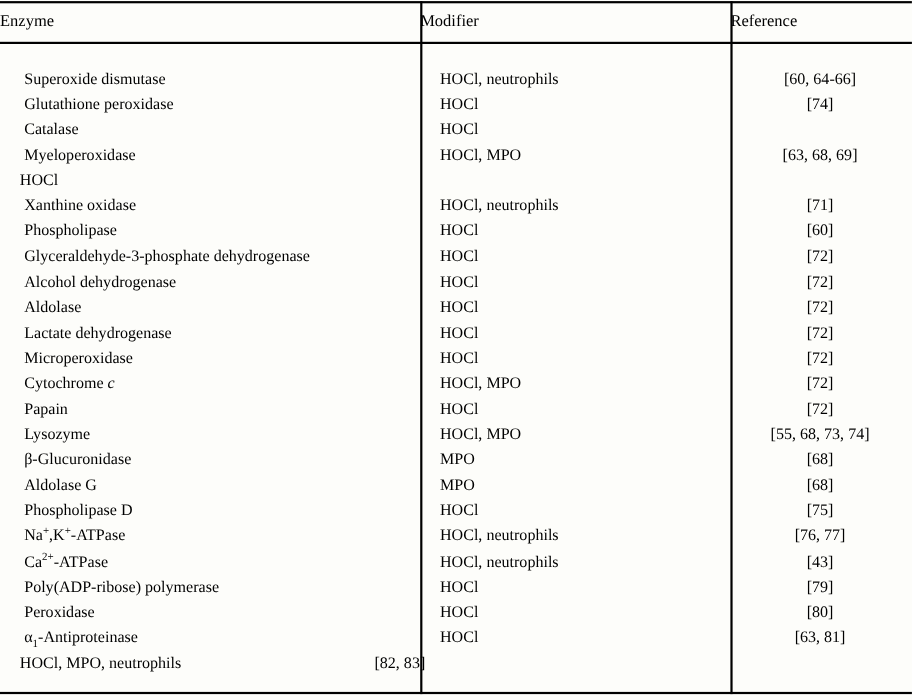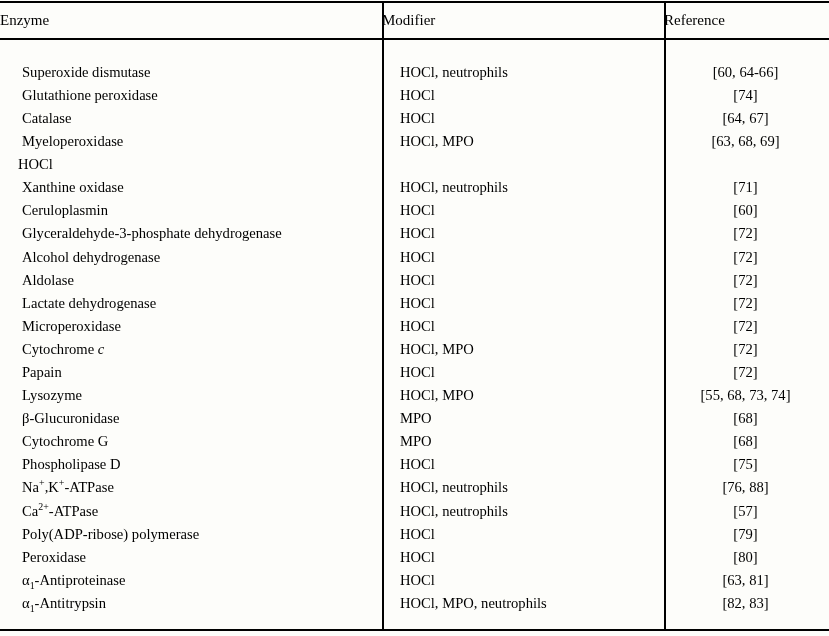--- a/index.html
+++ b/index.html
@@ -132,37 +132,36 @@
         <div class="cell cell-reference">[60, 64-66]</div>
       </div>
       <div class="trow">
         <div class="cell cell-enzyme">Glutathione peroxidase</div>
         <div class="cell cell-modifier">HOCl</div>
         <div class="cell cell-reference">[74]</div>
       </div>
       <div class="trow">
         <div class="cell cell-enzyme">Catalase</div>
         <div class="cell cell-modifier">HOCl</div>
-        <div class="cell cell-reference">[64, 67]</div>
       </div>
       <div class="trow">
         <div class="cell cell-enzyme">Myeloperoxidase</div>
         <div class="cell cell-modifier">HOCl, MPO</div>
         <div class="cell cell-reference">[63, 68, 69]</div>
       </div>
       <div class="trow">
         <div class="cell cell-modifier">HOCl</div>
       </div>
       <div class="trow">
         <div class="cell cell-enzyme">Xanthine oxidase</div>
         <div class="cell cell-modifier">HOCl, neutrophils</div>
         <div class="cell cell-reference">[71]</div>
       </div>
       <div class="trow">
-        <div class="cell cell-enzyme">Ceruloplasmin</div>
+        <div class="cell cell-enzyme">Phospholipase</div>
         <div class="cell cell-modifier">HOCl</div>
         <div class="cell cell-reference">[60]</div>
       </div>
       <div class="trow">
         <div class="cell cell-enzyme">Glyceraldehyde-3-phosphate dehydrogenase</div>
         <div class="cell cell-modifier">HOCl</div>
         <div class="cell cell-reference">[72]</div>
       </div>
       <div class="trow">
         <div class="cell cell-enzyme">Alcohol dehydrogenase</div>
@@ -198,54 +197,53 @@
         <div class="cell cell-enzyme">Lysozyme</div>
         <div class="cell cell-modifier">HOCl, MPO</div>
         <div class="cell cell-reference">[55, 68, 73, 74]</div>
       </div>
       <div class="trow">
         <div class="cell cell-enzyme">β-Glucuronidase</div>
         <div class="cell cell-modifier">MPO</div>
         <div class="cell cell-reference">[68]</div>
       </div>
       <div class="trow">
-        <div class="cell cell-enzyme">Cytochrome G</div>
+        <div class="cell cell-enzyme">Aldolase G</div>
         <div class="cell cell-modifier">MPO</div>
         <div class="cell cell-reference">[68]</div>
       </div>
       <div class="trow">
         <div class="cell cell-enzyme">Phospholipase D</div>
         <div class="cell cell-modifier">HOCl</div>
         <div class="cell cell-reference">[75]</div>
       </div>
       <div class="trow">
         <div class="cell cell-enzyme">Na<sup>+</sup>,K<sup>+</sup>-ATPase</div>
         <div class="cell cell-modifier">HOCl, neutrophils</div>
-        <div class="cell cell-reference">[76, 88]</div>
+        <div class="cell cell-reference">[76, 77]</div>
       </div>
       <div class="trow">
         <div class="cell cell-enzyme">Ca<sup>2+</sup>-ATPase</div>
         <div class="cell cell-modifier">HOCl, neutrophils</div>
-        <div class="cell cell-reference">[57]</div>
+        <div class="cell cell-reference">[43]</div>
       </div>
       <div class="trow">
         <div class="cell cell-enzyme">Poly(ADP-ribose) polymerase</div>
         <div class="cell cell-modifier">HOCl</div>
         <div class="cell cell-reference">[79]</div>
       </div>
       <div class="trow">
         <div class="cell cell-enzyme">Peroxidase</div>
         <div class="cell cell-modifier">HOCl</div>
         <div class="cell cell-reference">[80]</div>
       </div>
       <div class="trow">
         <div class="cell cell-enzyme">α<sub>1</sub>-Antiproteinase</div>
         <div class="cell cell-modifier">HOCl</div>
         <div class="cell cell-reference">[63, 81]</div>
       </div>
       <div class="trow">
-        <div class="cell cell-enzyme">α<sub>1</sub>-Antitrypsin</div>
         <div class="cell cell-modifier">HOCl, MPO, neutrophils</div>
         <div class="cell cell-reference">[82, 83]</div>
       </div>
     </div>
 
 </div>
 
 </body></html>

